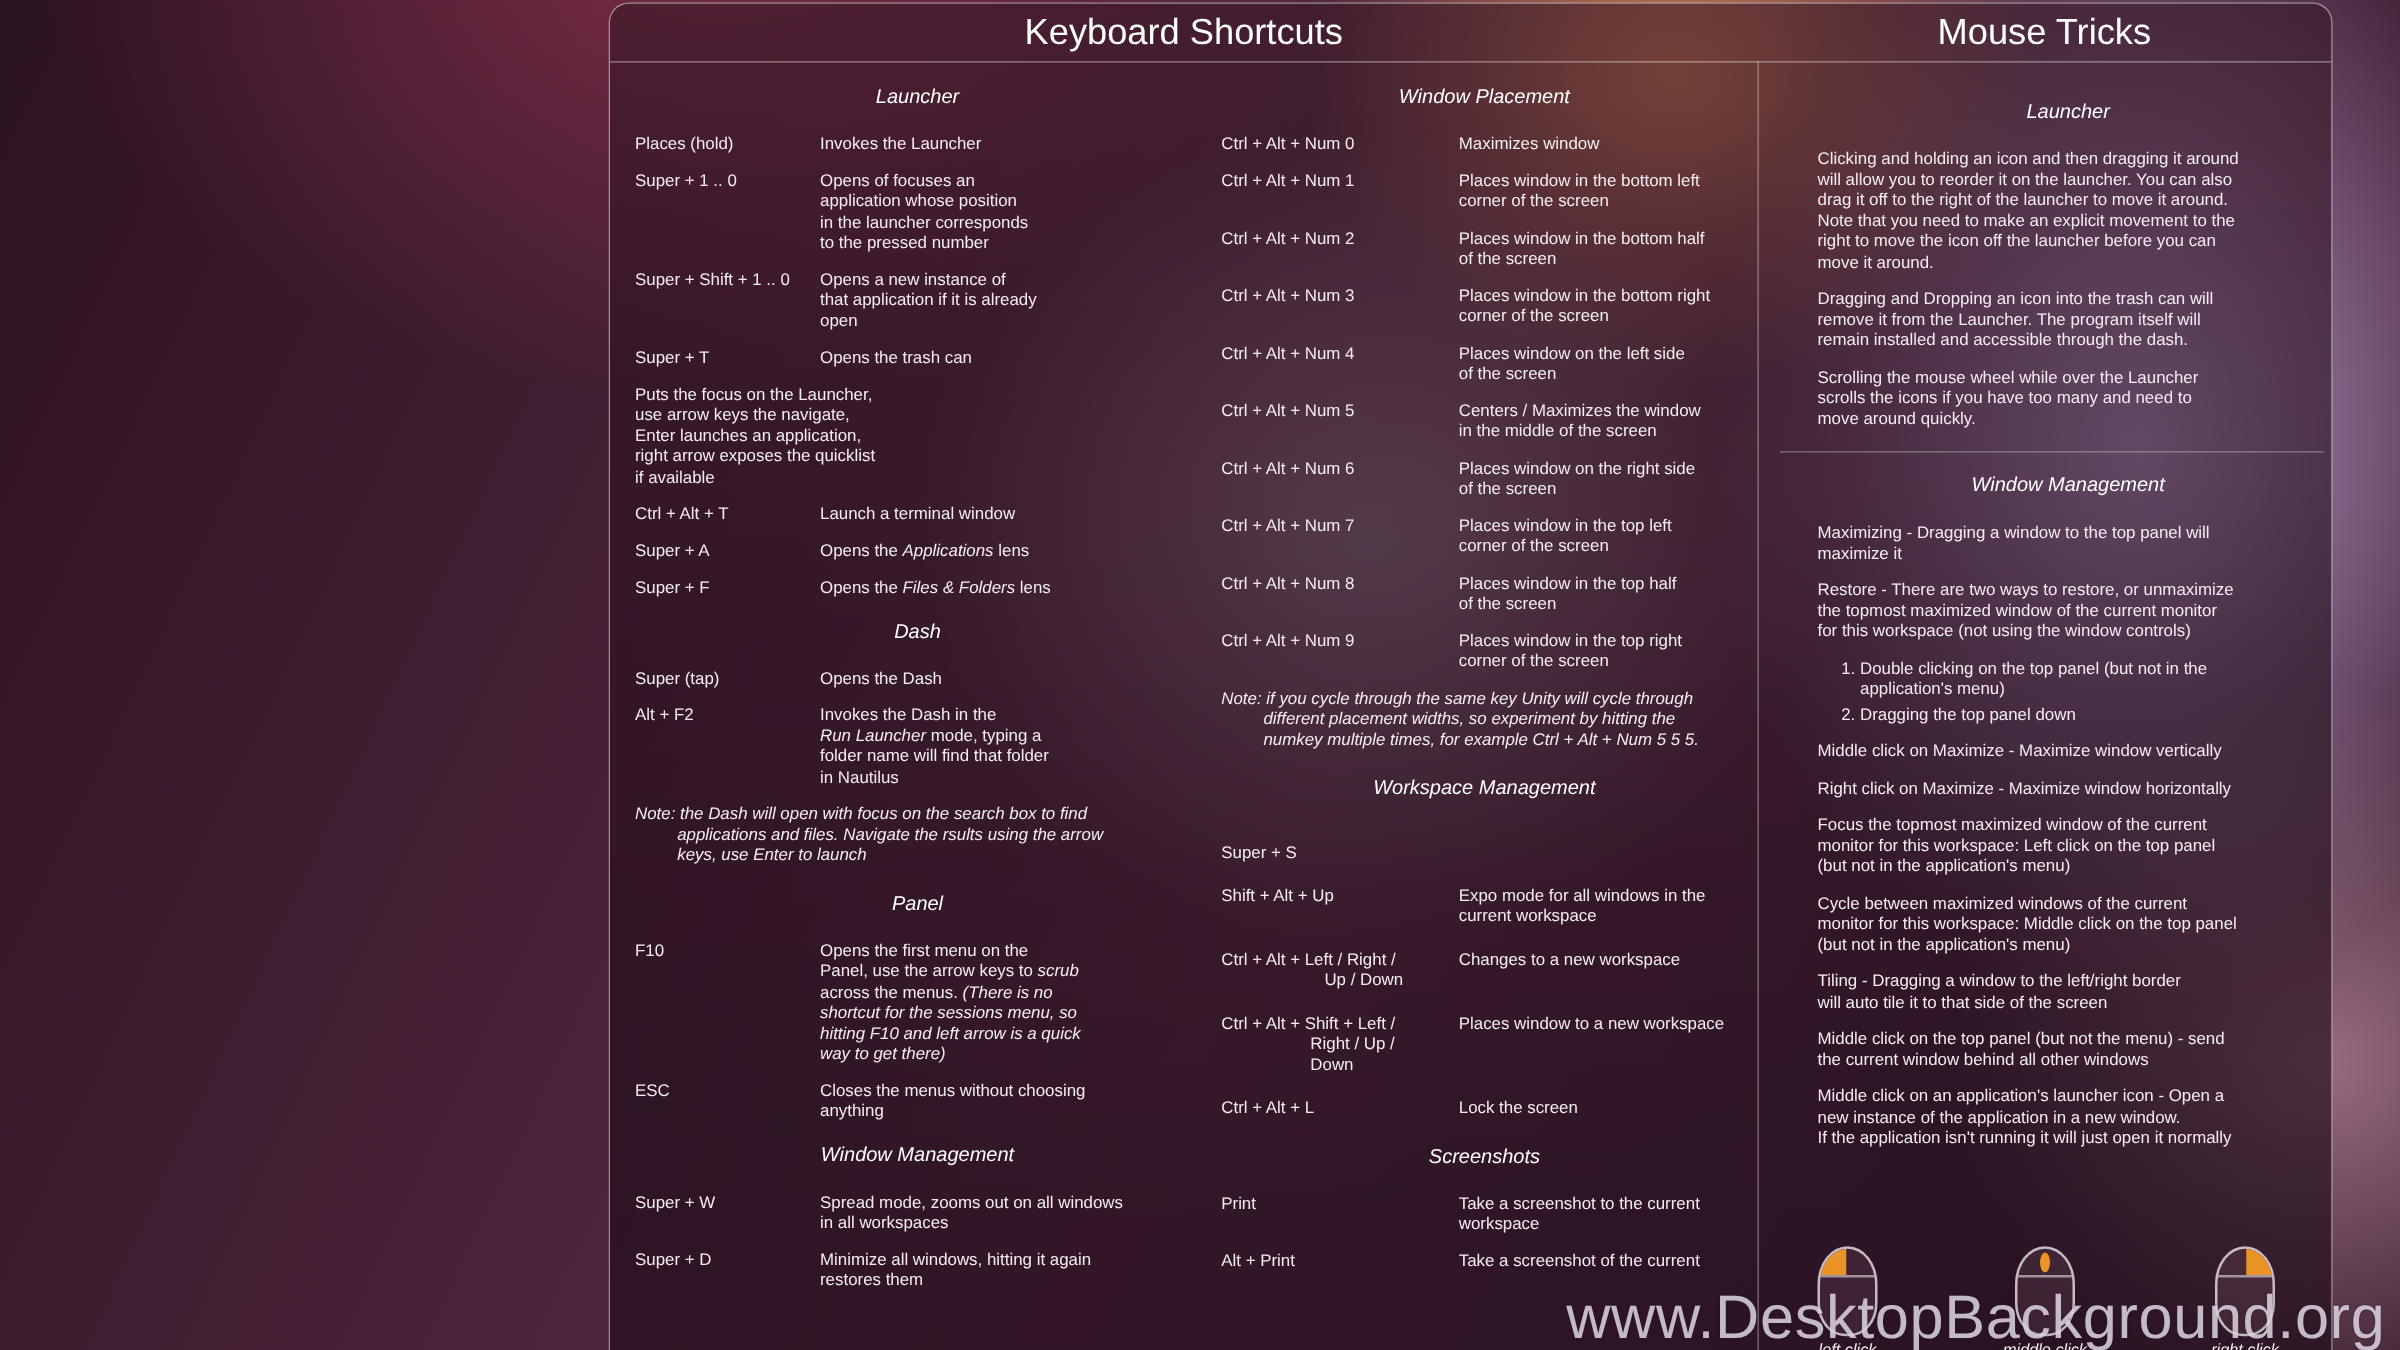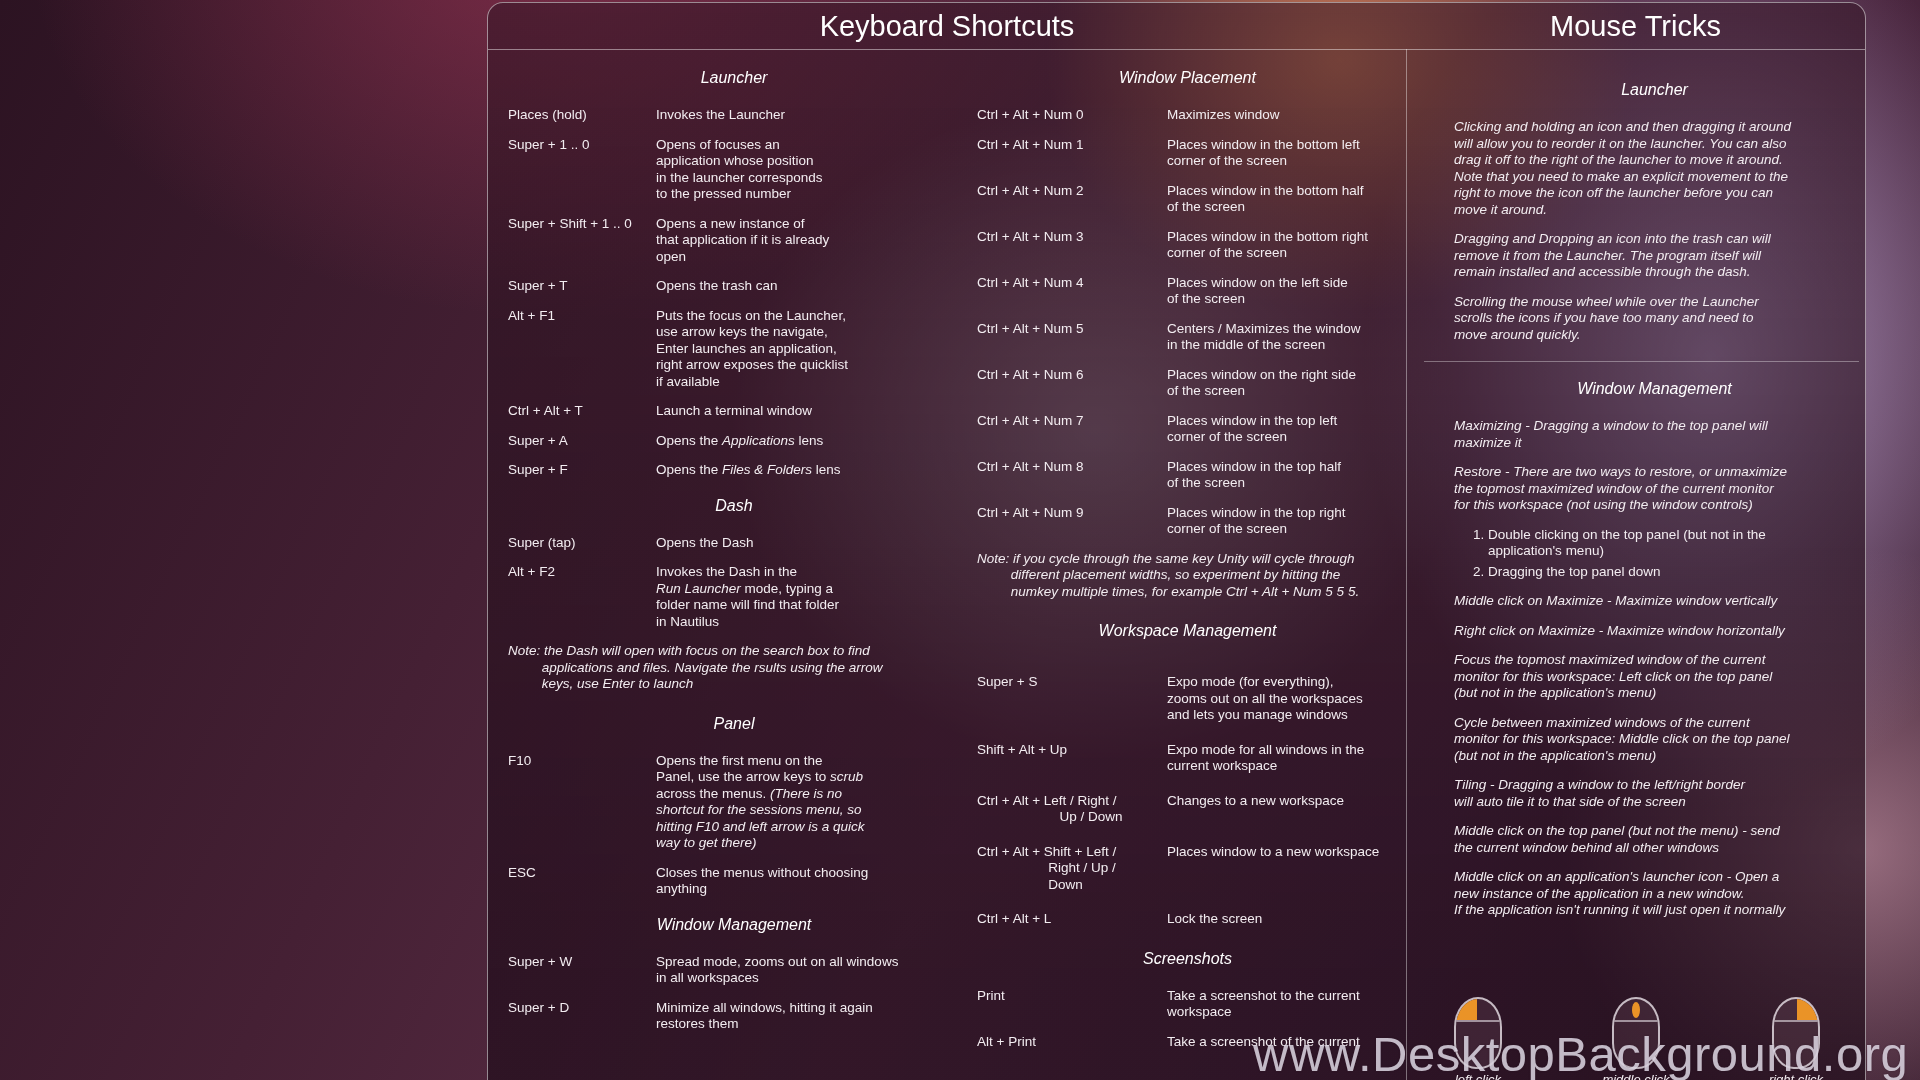--- a/index.html
+++ b/index.html
@@ -43,21 +43,21 @@
   .kdesc{flex:1;padding-right:4px;}
   .kdesc em{font-style:italic;}
   .knote{font-style:italic;white-space:pre-wrap;margin:6px 0 18px;}
   .kcol2 .ksec:nth-of-type(2) .sec-h{margin-bottom:30px;}
   .kcol2 .ksec:nth-of-type(2) .krow{margin-bottom:18px;}
 
   .mcol{position:absolute;left:919px;top:46px;width:460px;height:1050px;box-sizing:border-box;
         padding:14px 12px 0 47px;font-size:13.5px;line-height:16.5px;}
   .msec .sec-h{margin:14px 0 16px;}
   .mdivider{height:1px;background:rgba(255,255,255,0.35);margin:18px -4px 4px -30px;}
-  .mpara{margin:0 0 13px;white-space:pre-line;font-style:italic;}
+  .mpara{margin:0 0 13px;white-space:pre-line;}
   .mlist{margin:0 0 13px;padding-left:34px;}
   .mlist li{margin-bottom:4px;white-space:pre-line;}
 
   .mice{position:absolute;top:948px;left:39px;right:0;height:130px;}
   .mouse-wrap{position:absolute;top:0;width:64px;display:flex;flex-direction:column;align-items:center;}
   .mouse-wrap:nth-of-type(1){left:0;}
   .mouse-wrap:nth-of-type(2){left:158px;}
   .mouse-wrap:nth-of-type(3){left:318px;}
   .mouse{position:relative;width:48px;height:72px;box-sizing:border-box;overflow:hidden;
          border:2px solid rgba(244,238,244,0.75);
@@ -106,21 +106,20 @@
                   <div class="kkey">Super + Shift + 1 .. 0</div>
                   <div class="kdesc">Opens a new instance of<br>that application if it is already<br>open</div>
                 </div>
 
                 <div class="krow">
                   <div class="kkey">Super + T</div>
                   <div class="kdesc">Opens the trash can</div>
                 </div>
 
                 <div class="krow">
-                  <div class="kkey">Alt + F1</div>
                   <div class="kdesc">Puts the focus on the Launcher,<br>use arrow keys the navigate,<br>Enter launches an application,<br>right arrow exposes the quicklist<br>if available</div>
                 </div>
 
                 <div class="krow">
                   <div class="kkey">Ctrl + Alt + T</div>
                   <div class="kdesc">Launch a terminal window</div>
                 </div>
 
                 <div class="krow">
                   <div class="kkey">Super + A</div>
@@ -249,21 +248,20 @@
          different placement widths, so experiment by hitting the
          numkey multiple times, for example Ctrl + Alt + Num 5 5 5.</div>
           </div>
 
           <div class="ksec">
             <div class="sec-h">Workspace Management</div>
             <div class="rows">
 
                 <div class="krow">
                   <div class="kkey">Super + S</div>
-                  <div class="kdesc">Expo mode (for everything),<br>zooms out on all the workspaces<br>and lets you manage windows</div>
                 </div>
 
                 <div class="krow">
                   <div class="kkey">Shift + Alt + Up</div>
                   <div class="kdesc">Expo mode for all windows in the<br>current workspace</div>
                 </div>
 
                 <div class="krow">
                   <div class="kkey">Ctrl + Alt + Left / Right /
                       Up / Down</div>

